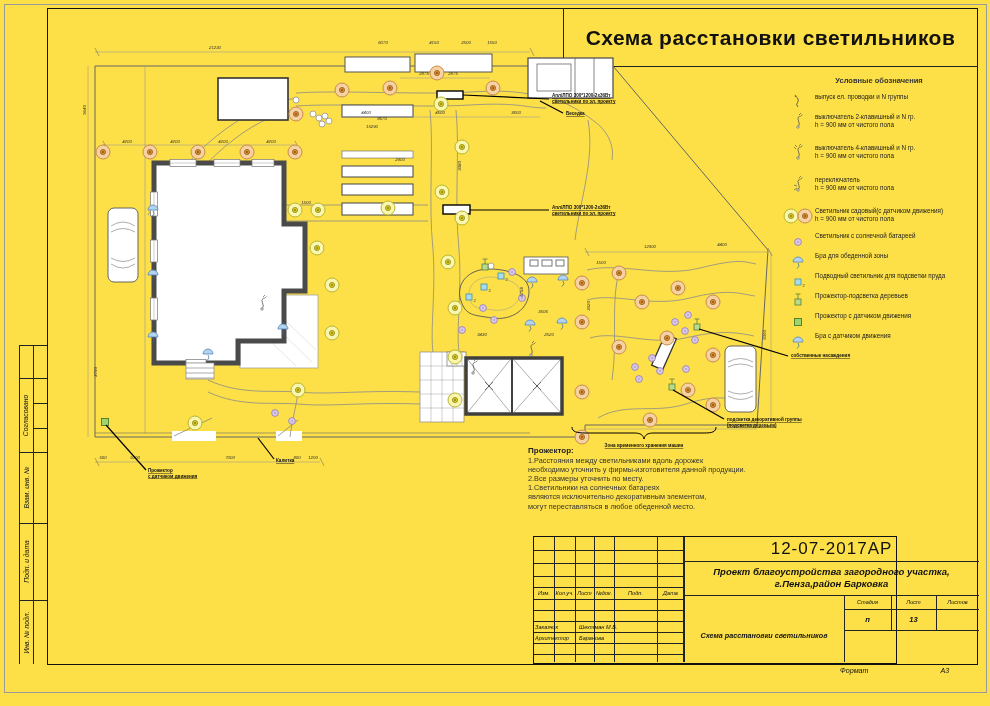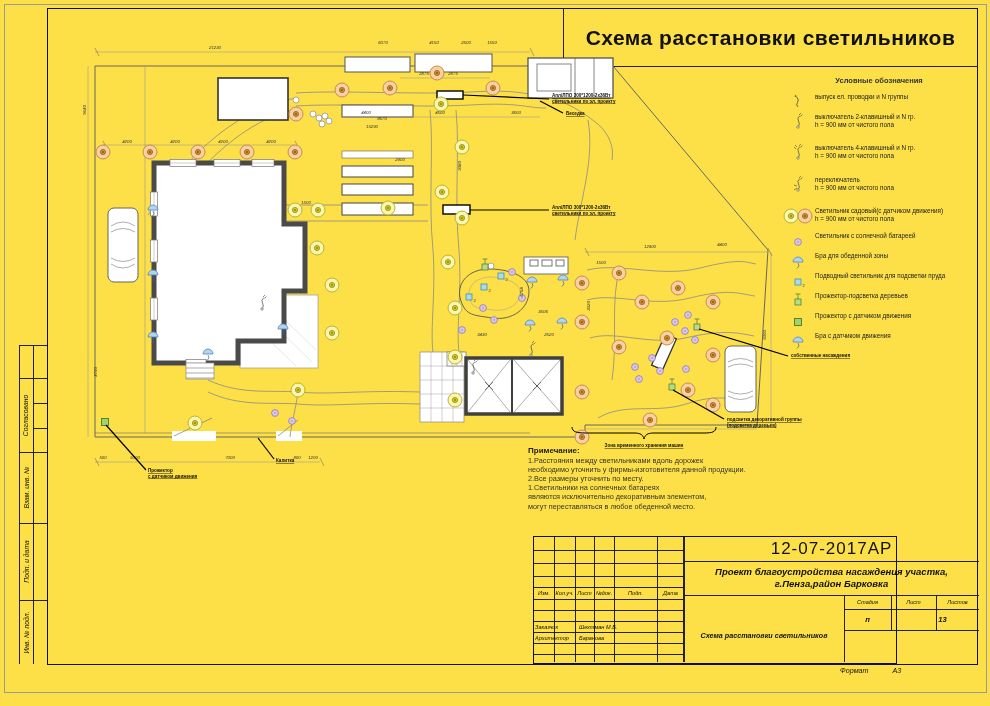--- a/index.html
+++ b/index.html
@@ -20,21 +20,21 @@
   .note-line{font-size:7.3px;line-height:1.25;color:#333;}
   .tb{left:533px;top:536px;width:364px;height:128px;border:1.6px solid #111;box-sizing:border-box;}
   .tb .cell{position:absolute;display:flex;align-items:center;justify-content:center;color:#111;}
   .tb-line{position:absolute;background:#222;}
   .doc-number{font-size:17px;letter-spacing:1px;color:#111;}
   .project-name{font-size:9.5px;font-weight:bold;font-style:italic;text-align:center;line-height:1.3;}
   .small-it{font-size:5.6px;font-style:italic;}
   .mid-it{font-size:7.6px;font-style:italic;font-weight:bold;}
   .side-label{position:absolute;display:flex;align-items:center;justify-content:center;}
   .side-label span{transform:rotate(-90deg);white-space:nowrap;font-size:6.8px;font-style:italic;color:#111;}
-  .fmt{left:840px;top:666px;width:140px;display:flex;gap:24px;font-size:7.2px;font-style:italic;color:#111;text-align:right;}
+  .fmt{left:840px;top:666px;width:140px;display:flex;gap:72px;font-size:7.2px;font-style:italic;color:#111;text-align:right;}
   svg text{font-family:"Liberation Sans",sans-serif;}
 </style>
 </head>
 <body>
 
 <div class="sheet">
 
   <div class="abs outer-border"></div>
   <div class="abs main-frame"></div>
   <div class="abs title-box"></div>
@@ -765,21 +765,21 @@
             </svg>
           </div>
           <div class="ltxt">
             <div>Бра с датчиком движения</div>
           </div>
         </div>
       </div>
   </div>
 
   <div class="abs notes">
-    <div class="notes-title">Примечание:</div>
+    <div class="notes-title">Прожектор:</div>
     <div id="note-lines">
         <div class="note-line">1.Расстояния между светильниками вдоль дорожек</div>
         <div class="note-line">необходимо уточнить у фирмы-изготовителя данной продукции.</div>
         <div class="note-line">2.Все размеры уточнить по месту.</div>
         <div class="note-line">1.Светильники на солнечных батареях</div>
         <div class="note-line">являются исключительно декоративным элементом,</div>
         <div class="note-line">могут переставляться в любое обеденной место.</div>
       </div>
   </div>
 
@@ -804,28 +804,28 @@
         <div class="tb-line" style="left: 0px; top: 95px; width: 150px; height: 1px;"></div>
         <div class="tb-line" style="left: 0px; top: 106px; width: 150px; height: 1px;"></div>
         <div class="tb-line" style="left: 0px; top: 117px; width: 150px; height: 1px;"></div>
         <div class="tb-line" style="left: 150px; top: 24px; width: 295px; height: 1px;"></div>
         <div class="tb-line" style="left: 150px; top: 58px; width: 295px; height: 1px;"></div>
         <div class="tb-line" style="left: 310px; top: 72px; width: 135px; height: 1px;"></div>
         <div class="tb-line" style="left: 310px; top: 93px; width: 135px; height: 1px;"></div>
       </div>
     <div class="cell doc-number" style="left:150px;top:0;width:295px;height:24px;">12-07-2017АР</div>
     <div class="cell project-name" style="left:150px;top:24px;width:295px;height:34px;flex-direction:column;">
-      <div>Проект благоустройства насаждения участка,</div>
+      <div>Проект благоустройства загородного участка,</div>
       <div>г.Пенза,район Барковка</div>
     </div>
     <div class="cell small-it" style="left:310px;top:58px;width:47px;height:14px;">Стадия</div>
     <div class="cell small-it" style="left:357px;top:58px;width:45px;height:14px;">Лист</div>
     <div class="cell small-it" style="left:402px;top:58px;width:43px;height:14px;">Листов</div>
     <div class="cell mid-it" style="left:310px;top:72px;width:47px;height:21px;">п</div>
-    <div class="cell mid-it" style="left:357px;top:72px;width:45px;height:21px;padding-left:29px;">13</div>
+    <div class="cell mid-it" style="left:357px;top:72px;width:45px;height:21px;">13</div>
     <div class="cell mid-it" style="left:402px;top:72px;width:43px;height:21px;"></div>
     <div class="cell mid-it" style="left:150px;top:90px;width:160px;height:16px;font-size:7.2px;">Схема расстановки светильников</div>
     <div class="cell small-it" style="left:0;top:50px;width:20px;height:12px;">Изм.</div>
     <div class="cell small-it" style="left:20px;top:50px;width:21px;height:12px;">Кол.уч.</div>
     <div class="cell small-it" style="left:41px;top:50px;width:19px;height:12px;">Лист</div>
     <div class="cell small-it" style="left:60px;top:50px;width:20px;height:12px;">№док.</div>
     <div class="cell small-it" style="left:80px;top:50px;width:43px;height:12px;">Подп.</div>
     <div class="cell small-it" style="left:123px;top:50px;width:27px;height:12px;">Дата</div>
     <div class="cell small-it" style="left:1px;top:84px;width:44px;height:11px;justify-content:flex-start;">Заказчик</div>
     <div class="cell small-it" style="left:45px;top:84px;width:60px;height:11px;justify-content:flex-start;">Шехтман М.Б.</div>

